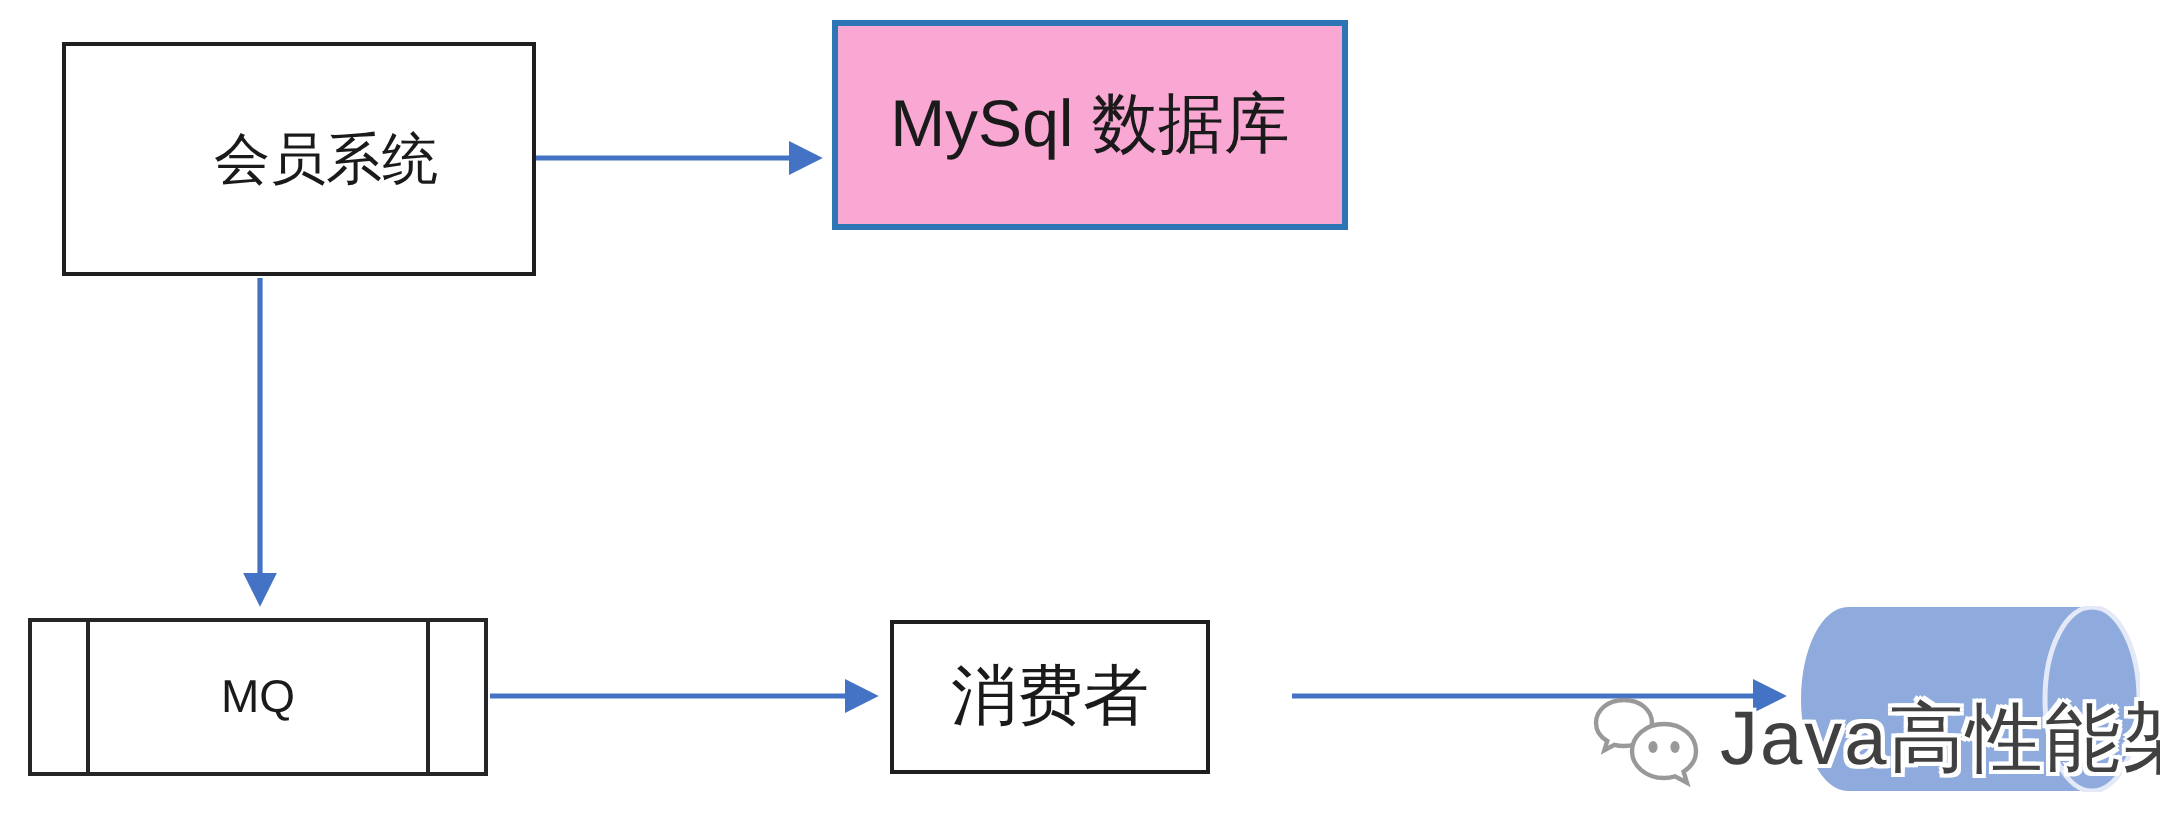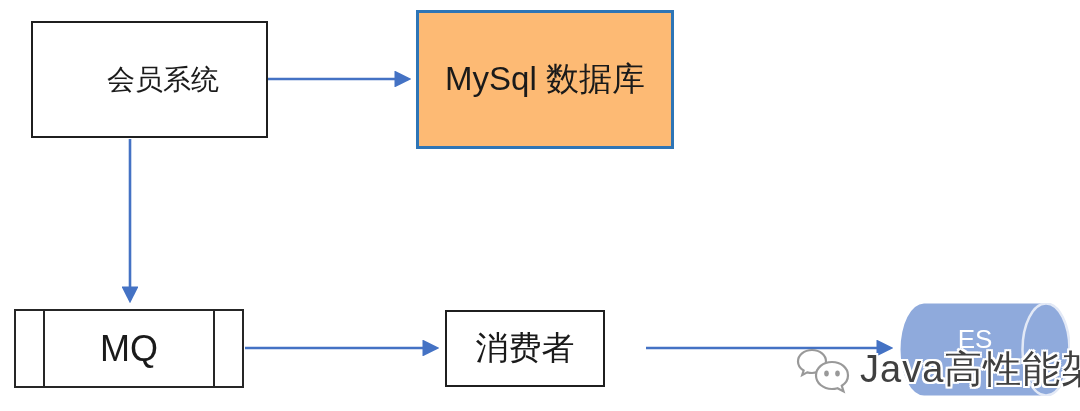--- a/index.html
+++ b/index.html
@@ -19,29 +19,29 @@
     text-align:center;
     z-index:2;
   }
   .node-member{
     left:31px;top:21px;width:237px;height:117px;
     border:2.5px solid #1f1f1f;
     font-size:28px;
     padding-left:27px;
   }
   .node-mysql{
-    left:416px;top:10px;width:258px;height:139px;
+    left:416px;top:10px;width:258px;height:105px;
     border:3px solid #2E75B6;
-    background:#fdba74;
+    background:#f9a8d4;
     font-size:33px;
   }
   .node-mq{
     left:14px;top:309px;width:230px;height:79px;
     border:2px solid #262626;
-    font-size:36px;
+    font-size:23px;
   }
   .node-mq::before,.node-mq::after{
     content:"";
     position:absolute;top:0;bottom:0;width:2px;background:#262626;
   }
   .node-mq::before{left:27px;}
   .node-mq::after{right:27px;}
   .node-consumer{
     left:445px;top:310px;width:160px;height:77px;
     border:2.5px solid #1f1f1f;
@@ -121,21 +121,20 @@
     <span>消费者</span>
   </div>
 
 
   <div class="cylinder-wrap">
     <svg width="170" height="93" viewBox="0 0 170 93" xmlns="http://www.w3.org/2000/svg">
       <path d="M 24 0.5 H 146 A 23.5 46 0 0 1 146 92.5 H 24 A 23.5 46 0 0 1 24 0.5 Z" fill="#8FAADC"></path>
       <ellipse cx="146" cy="46.5" rx="23.5" ry="46" fill="#8FAADC" stroke="#E3E9F6" stroke-width="2.5"></ellipse>
     </svg>
   </div>
-  <div class="es-label">ES</div>
 
   <div class="watermark">
     <svg class="wechat-icon" width="64" height="66" viewBox="0 0 64 66" xmlns="http://www.w3.org/2000/svg">
       <g fill="#ffffff" stroke="#8f8f8f" stroke-width="2.2">
         <path d="M 20 14 c -8 0 -14 5 -14 11.5 c 0 3.8 2.2 7 5.6 9 l -1.4 4.6 l 5 -2.7 c 1.5 0.4 3.1 0.6 4.8 0.6 c 8 0 14 -5 14 -11.5 S 28 14 20 14 Z"></path>
         <path d="M 40 26 c -9 0 -16 6 -16 13.5 c 0 7.4 7 13.5 16 13.5 c 1.9 0 3.8 -0.3 5.5 -0.8 l 6 3.2 l -1.7 -5.6 c 3.8 -2.4 6.2 -6.2 6.2 -10.3 C 56 32 49 26 40 26 Z"></path>
       </g>
       <g fill="#8f8f8f" stroke="none">
         <ellipse cx="34.5" cy="37.5" rx="2.3" ry="3"></ellipse>
         <ellipse cx="45.5" cy="37.5" rx="2.3" ry="3"></ellipse>

